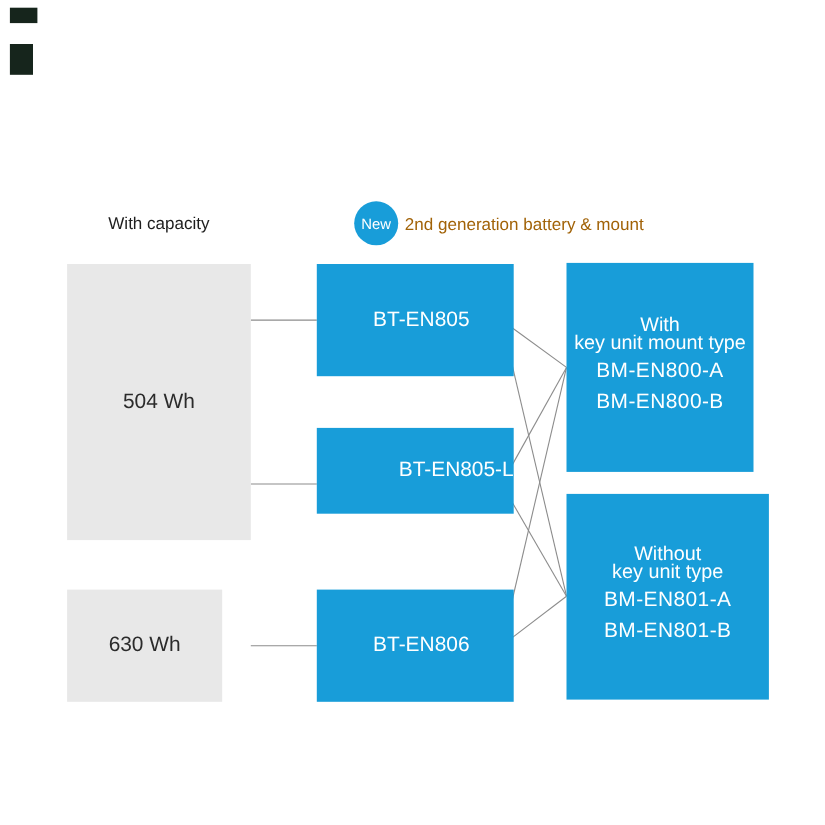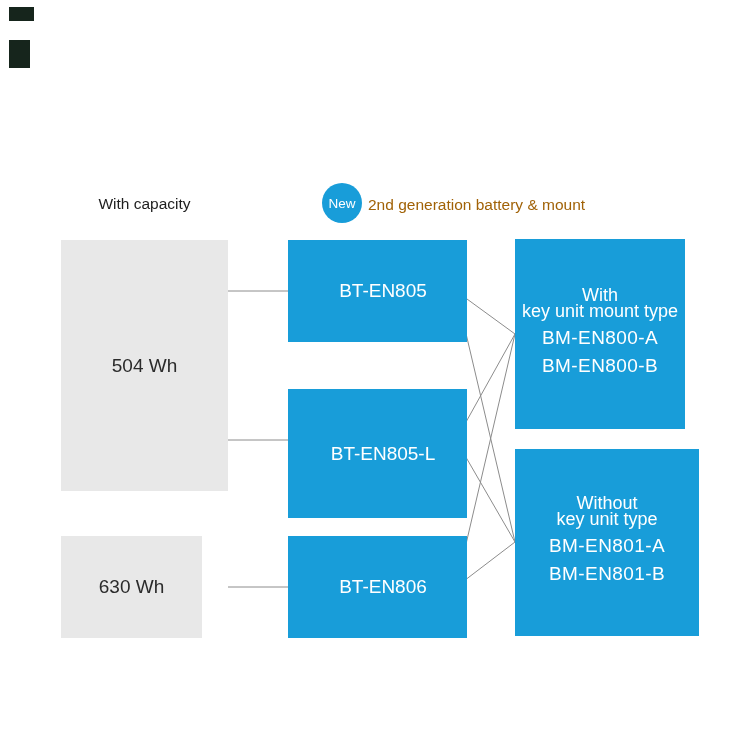--- a/index.html
+++ b/index.html
@@ -38,21 +38,21 @@
   .wires line{stroke:#8c8c8c;stroke-width:1;}
 
   .box{position:absolute;display:flex;align-items:center;justify-content:center;}
   .box.gray{background:#e8e8e8;color:#2b2b2b;}
   .box.blue{background:#189dd9;color:#ffffff;padding-left:11px;}
 
   .cap-1{left:61px;top:240px;width:167px;height:251px;font-size:19px;}
   .cap-2{left:61px;top:536px;width:141px;height:102px;font-size:19px;}
 
   .bat-1{left:288px;top:240px;width:168px;height:102px;font-size:19px;}
-  .bat-2{left:288px;top:389px;width:168px;height:129px;font-size:19px;}
+  .bat-2{left:288px;top:389px;width:168px;height:78px;font-size:19px;justify-content:flex-end;}
   .bat-3{left:288px;top:536px;width:168px;height:102px;font-size:19px;}
 
   .mount{
     position:absolute;background:#189dd9;color:#ffffff;
     display:flex;flex-direction:column;align-items:center;
     text-align:center;
   }
   .mount-1{left:515px;top:239px;width:170px;height:190px;padding-top:48px;box-sizing:border-box;}
   .mount-2{left:515px;top:449px;width:184px;height:187px;padding-top:46px;box-sizing:border-box;}
   .mount .subtitle{font-size:18px;line-height:16px;}

